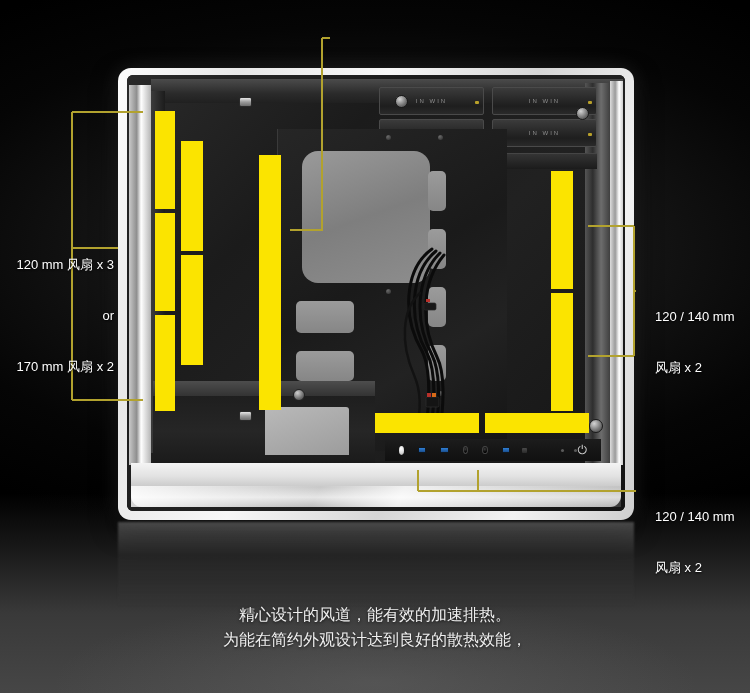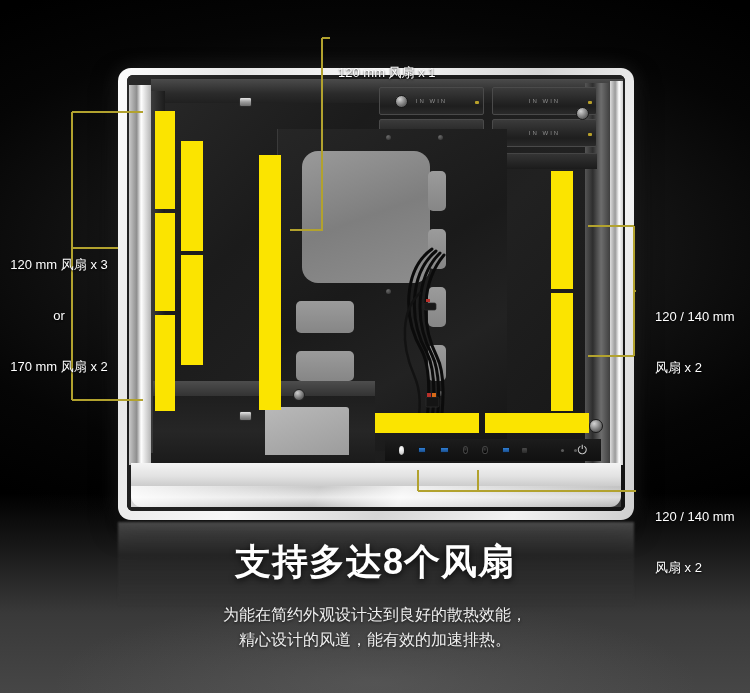--- a/index.html
+++ b/index.html
@@ -263,21 +263,21 @@
 
   .callout-text {
     position: absolute;
     color: #ffffff;
     font-size: 13px;
     line-height: 17px;
     white-space: pre;
     font-family: "Liberation Sans", "DejaVu Sans", sans-serif;
     text-shadow: 0 1px 2px rgba(0,0,0,0.9);
   }
-  .callout-center { text-align: center; }
+  .callout-center { text-align: right; }
 
   
   .headline {
     position: absolute;
     left: 0; right: 0; top: 538px;
     text-align: center;
     color: #ffffff;
     font-size: 36px;
     font-weight: bold;
     letter-spacing: 1px;
@@ -449,40 +449,36 @@
         <path d="M634 356 L 588 356"></path>
 
         <path d="M636 491 L 598 491"></path>
         <path d="M598 491 L 478 491"></path>
         <path d="M478 491 L 478 470"></path>
         <path d="M418 491 L 418 470"></path>
         <path d="M418 491 L 478 491"></path>
       </g>
     </svg>
 
-    <div class="callout-text" style="left:338px; top:30px;">
-      <div>120 mm 风扇 x 1</div>
-    </div>
 
     <div class="callout-text callout-center" style="left:4px; top:222px; width:110px;">
       <div>120 mm 风扇 x 3</div>
       <div>or</div>
       <div>170 mm 风扇 x 2</div>
     </div>
 
     <div class="callout-text" style="left:655px; top:274px;">
       <div>120 / 140 mm</div>
       <div>风扇 x 2</div>
     </div>
 
     <div class="callout-text" style="left:655px; top:474px;">
       <div>120 / 140 mm</div>
       <div>风扇 x 2</div>
     </div>
   </div>
 
-  <div class="headline">支持多达8个风扇</div>
   <div class="subcopy">
+    <div>精心设计的风道，能有效的加速排热。</div>
     <div>为能在简约外观设计达到良好的散热效能，</div>
-    <div>精心设计的风道，能有效的加速排热。</div>
   </div>
 
 </div>
 
 </body></html>

